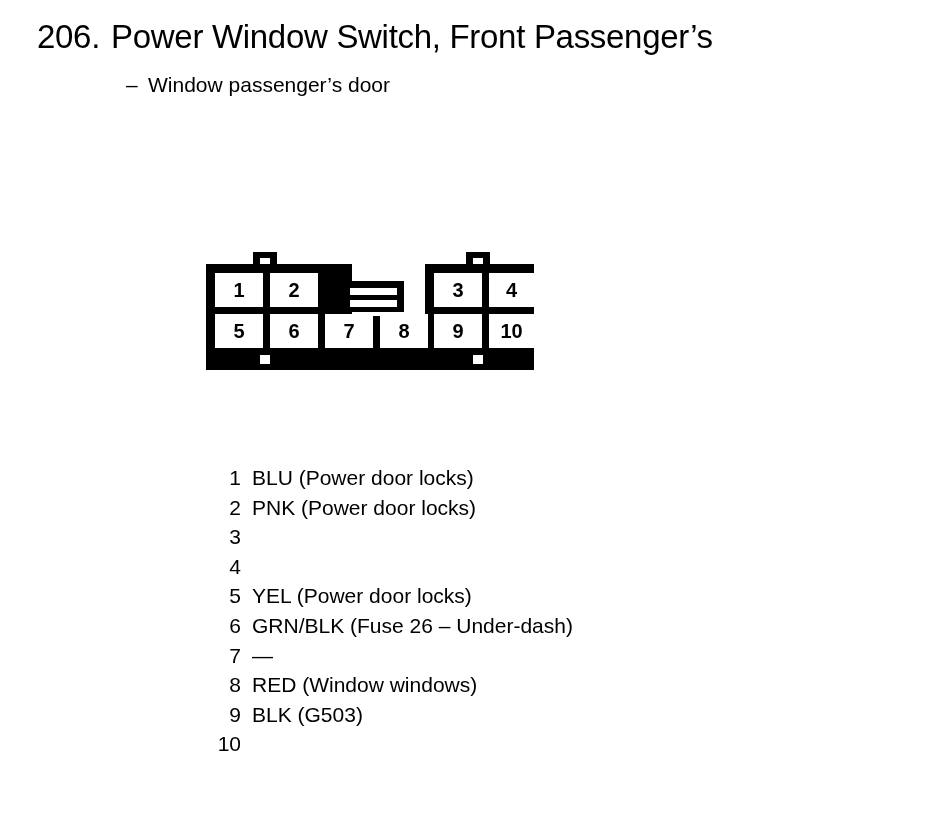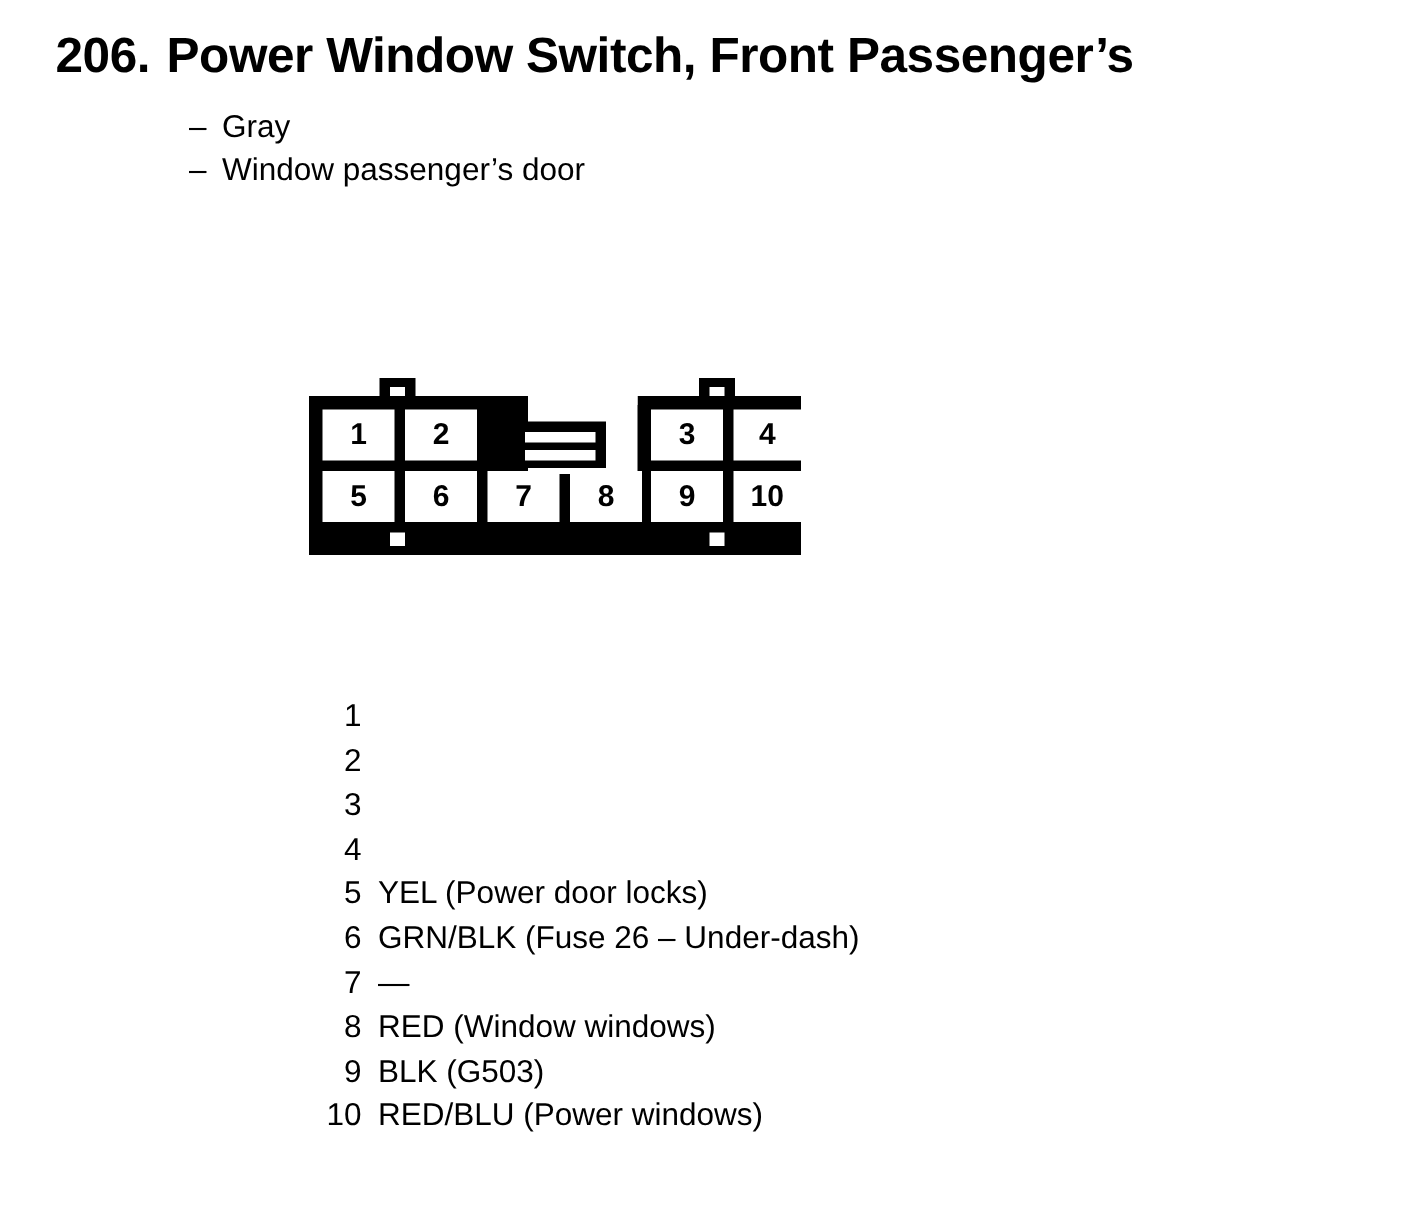--- a/index.html
+++ b/index.html
@@ -15,21 +15,21 @@
     color: #000000;
     overflow: hidden;
   }
 
   
   #header-title {
     position: absolute;
     left: 37px;
     top: 20px;
     font-size: 33px;
-    font-weight: bold;
+    font-weight: normal;
     letter-spacing: -0.3px;
     white-space: nowrap;
     line-height: 1.0;
   }
   #header-title .num {
     margin-right: 11px;
   }
 
   
   #description-list {
@@ -183,23 +183,20 @@
 </style>
 </head>
 <body>
 
 <div id="header-title">
   <span class="num">206.</span><span>Power Window Switch, Front Passenger’s</span>
 </div>
 
 <div id="description-list">
   <div class="desc-row">
-    <span class="dash">–</span><span>Gray</span>
-  </div>
-  <div class="desc-row">
     <span class="dash">–</span><span>Window passenger’s door</span>
   </div>
 </div>
 
 <div id="connector-diagram">
 
   <div class="conn-tab tab-top-left"></div>
   <div class="conn-tab tab-top-right"></div>
 
   <div class="conn-top-left"></div>
@@ -227,23 +224,25 @@
   <div class="pin-cell pin-7">7</div>
   <div class="pin-cell pin-8">8</div>
   <div class="pin-cell pin-9">9</div>
   <div class="pin-cell pin-10">10</div>
 
 </div>
 
 <div id="pin-legend">
   <div class="legend-row">
     <span class="pin-no">1</span>
+      <span class="pin-desc">BLU (Power door locks)</span>
   </div>
   <div class="legend-row">
     <span class="pin-no">2</span>
+      <span class="pin-desc">PNK (Power door locks)</span>
   </div>
   <div class="legend-row">
     <span class="pin-no">3</span>
   </div>
   <div class="legend-row">
     <span class="pin-no">4</span>
   </div>
   <div class="legend-row">
     <span class="pin-no">5</span>
       <span class="pin-desc">YEL (Power door locks)</span>
@@ -259,15 +258,14 @@
   <div class="legend-row">
     <span class="pin-no">8</span>
       <span class="pin-desc">RED (Window windows)</span>
   </div>
   <div class="legend-row">
     <span class="pin-no">9</span>
       <span class="pin-desc">BLK (G503)</span>
   </div>
   <div class="legend-row">
     <span class="pin-no">10</span>
-      <span class="pin-desc">RED/BLU (Power windows)</span>
   </div>
 </div>
 
 </body></html>

